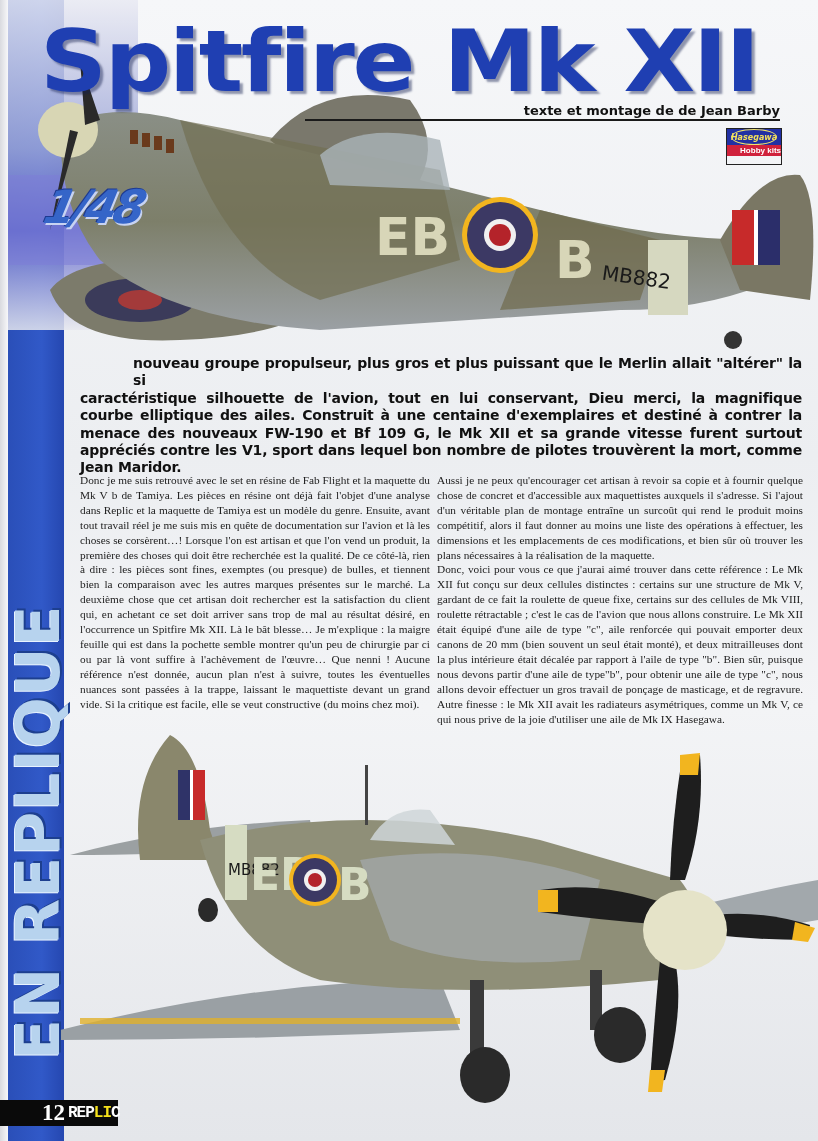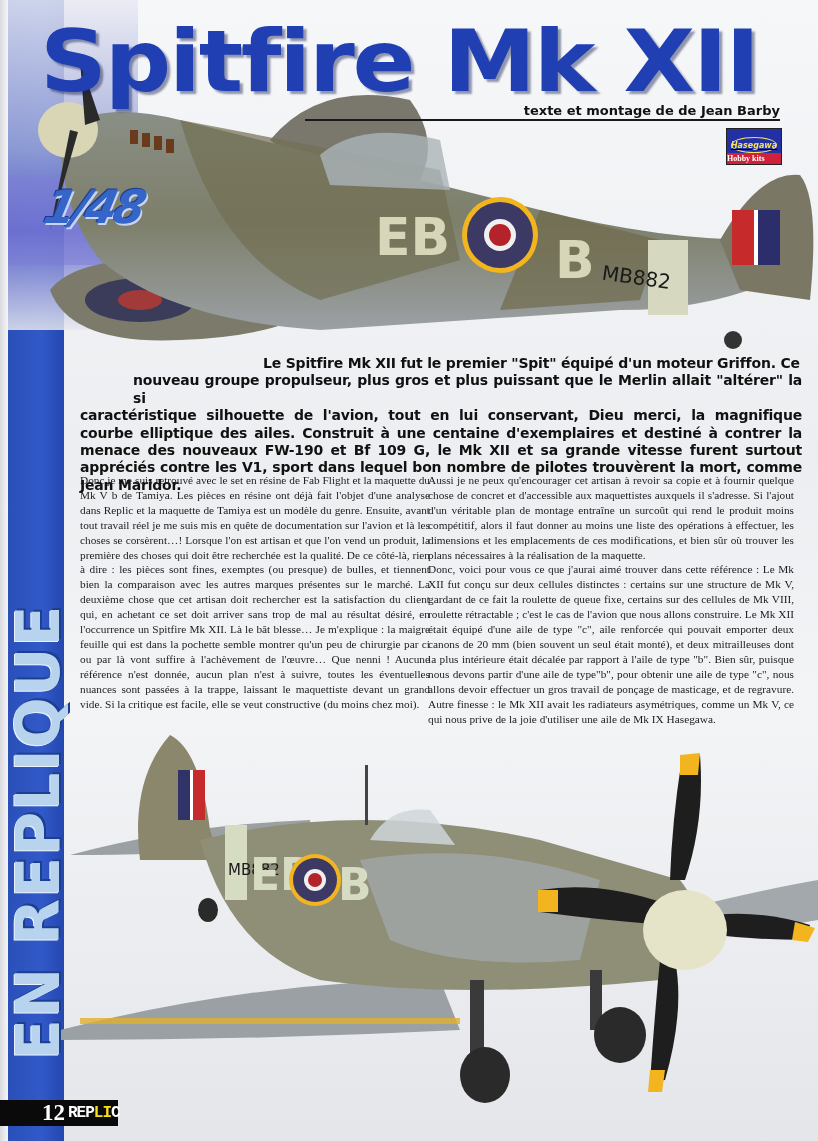--- a/index.html
+++ b/index.html
@@ -23,45 +23,45 @@
 
   
   .main-title { position: absolute; left: 40px; top: 18px; font-family: "DejaVu Sans", sans-serif; font-weight: bold;
     font-size: 86px; letter-spacing: -2px; color: #1f3fb2; line-height: 1; white-space: nowrap;
     text-shadow: 3px 3px 2px rgba(20,30,80,.45); transform: scaleX(1.08); transform-origin: left top; }
   .byline { position: absolute; right: 38px; top: 103px; font-family: "DejaVu Sans", sans-serif; font-size: 13px;
     color: #111; font-weight: bold; }
   .byline-rule { position: absolute; left: 305px; right: 38px; top: 119px; height: 2px; background: #1a1a1a; }
 
   .brand-logo { position: absolute; left: 726px; top: 128px; width: 56px; height: 37px; border: 1px solid #222; }
-  .brand-top { height: 24px; background: #2230a3; display: flex; align-items: flex-end; justify-content: center; text-decoration: underline; }
+  .brand-top { height: 16px; background: #2230a3; display: flex; align-items: flex-start; justify-content: center; }
   .brand-oval { width: 46px; height: 16px; border: 1px solid #f0e26a; border-radius: 50%; display: flex; align-items: center; justify-content: center;
     color: #f4e05c; font-family: "DejaVu Sans", sans-serif; font-style: italic; font-weight: bold; font-size: 8px; }
-  .brand-bottom { height: 11px; background: #d0213b; color: #fff; font-family: Liberation Serif, serif; font-weight: bold;
-    font-size: 8px; text-align: left; line-height: 11px; }
+  .brand-bottom { height: 11px; background: #d0213b; color: #fff; font-family: Liberation Sans, sans-serif; font-weight: bold;
+    font-size: 8px; text-align: right; line-height: 11px; }
 
   .scale-badge { position: absolute; left: 45px; top: 180px; font-family: "DejaVu Sans", sans-serif; font-style: italic; font-weight: bold;
     font-size: 46px; color: #3565c8; letter-spacing: -4px; text-shadow: 2px 2px 0 #c7d3f2, -1px -1px 0 #1e3a90; transform: skewX(-12deg); }
 
   
   .plane1 { position: absolute; left: 20px; top: 60px; width: 800px; height: 300px; }
   
   .plane2 { position: absolute; left: 60px; top: 730px; width: 758px; height: 380px; }
 
   
   .intro { position: absolute; left: 80px; top: 355px; width: 722px; font-family: "DejaVu Sans", sans-serif; font-weight: bold;
     font-size: 14px; line-height: 17.4px; color: #111; text-align: justify; text-align-last: left; letter-spacing: -0.2px; }
   .intro .indent1 { display: block; padding-left: 183px; }
   .intro .indent2 { display: block; padding-left: 53px; }
 
   
   .col { position: absolute; top: 473px; font-family: "Liberation Serif", serif; font-size: 11.3px; line-height: 14.9px;
     color: #1c1c1c; text-align: justify; }
   .col-left { left: 80px; width: 350px; }
-  .col-right { left: 428px; width: 366px; }
+  .col-right { left: 437px; width: 366px; }
   .col p { margin: 0; }
 
   
   .footer { position: absolute; left: 0; top: 1100px; height: 26px; width: 118px; background: #0a0a0a; }
   .folio { position: absolute; left: 42px; top: 1101px; font-family: "Liberation Serif", serif; font-size: 23px; font-weight: bold; color: #fff; line-height: 24px; }
   .mag-logo { position: absolute; left: 68px; top: 1101px; font-family: Liberation Mono, monospace; font-size: 16px; font-weight: bold; color: #fff; line-height: 24px; letter-spacing: -1px; }
   .mag-logo .accent { color: #f6e21b; }
 </style>
 </head>
 <body>
@@ -127,21 +127,20 @@
   <div class="brand-logo">
     <div class="brand-top">
         <div class="brand-oval">Hasegawa</div>
       </div>
     <div class="brand-bottom">Hobby kits</div>
   </div>
 
   <div class="scale-badge">1/48</div>
 
   <div class="intro">
-    <span class="indent1">Le Spitfire Mk XII fut le premier "Spit" équipé d'un moteur Griffon. Ce</span>
     <span class="indent2">nouveau groupe propulseur, plus gros et plus puissant que le Merlin allait "altérer" la si</span>
     <span>caractéristique silhouette de l'avion, tout en lui conservant, Dieu merci, la magnifique courbe elliptique des ailes. Construit à une centaine d'exemplaires et destiné à contrer la menace des nouveaux FW-190 et Bf 109 G, le Mk XII et sa grande vitesse furent surtout appréciés contre les V1, sport dans lequel bon nombre de pilotes trouvèrent la mort, comme Jean Maridor.</span>
   </div>
 
   <div class="col col-left">
     <p>Donc je me suis retrouvé avec le set en résine de Fab Flight et la maquette du Mk V b de Tamiya. Les pièces en résine ont déjà fait l'objet d'une analyse dans Replic et la maquette de Tamiya est un modèle du genre. Ensuite, avant tout travail réel je me suis mis en quête de documentation sur l'avion et là les choses se corsèrent…! Lorsque l'on est artisan et que l'on vend un produit, la première des choses qui doit être recherchée est la qualité. De ce côté-là, rien à dire : les pièces sont fines, exemptes (ou presque) de bulles, et tiennent bien la comparaison avec les autres marques présentes sur le marché. La deuxième chose que cet artisan doit rechercher est la satisfaction du client qui, en achetant ce set doit arriver sans trop de mal au résultat désiré, en l'occurrence un Spitfire Mk XII. Là le bât blesse… Je m'explique : la maigre feuille qui est dans la pochette semble montrer qu'un peu de chirurgie par ci ou par là vont suffire à l'achèvement de l'œuvre… Que nenni ! Aucune référence n'est donnée, aucun plan n'est à suivre, toutes les éventuelles nuances sont passées à la trappe, laissant le maquettiste devant un grand vide. Si la critique est facile, elle se veut constructive (du moins chez moi).</p>
   </div>
   <div class="col col-right">
     <p>Aussi je ne peux qu'encourager cet artisan à revoir sa copie et à fournir quelque chose de concret et d'accessible aux maquettistes auxquels il s'adresse. Si l'ajout d'un véritable plan de montage entraîne un surcoût qui rend le produit moins compétitif, alors il faut donner au moins une liste des opérations à effectuer, les dimensions et les emplacements de ces modifications, et bien sûr où trouver les plans nécessaires à la réalisation de la maquette.</p>
     <p>Donc, voici pour vous ce que j'aurai aimé trouver dans cette référence : Le Mk XII fut conçu sur deux cellules distinctes : certains sur une structure de Mk V, gardant de ce fait la roulette de queue fixe, certains sur des cellules de Mk VIII, roulette rétractable ; c'est le cas de l'avion que nous allons construire. Le Mk XII était équipé d'une aile de type "c", aile renforcée qui pouvait emporter deux canons de 20 mm (bien souvent un seul était monté), et deux mitrailleuses dont la plus intérieure était décalée par rapport à l'aile de type "b". Bien sûr, puisque nous devons partir d'une aile de type"b", pour obtenir une aile de type "c", nous allons devoir effectuer un gros travail de ponçage de masticage, et de regravure. Autre finesse : le Mk XII avait les radiateurs asymétriques, comme un Mk V, ce qui nous prive de la joie d'utiliser une aile de Mk IX Hasegawa.</p>

